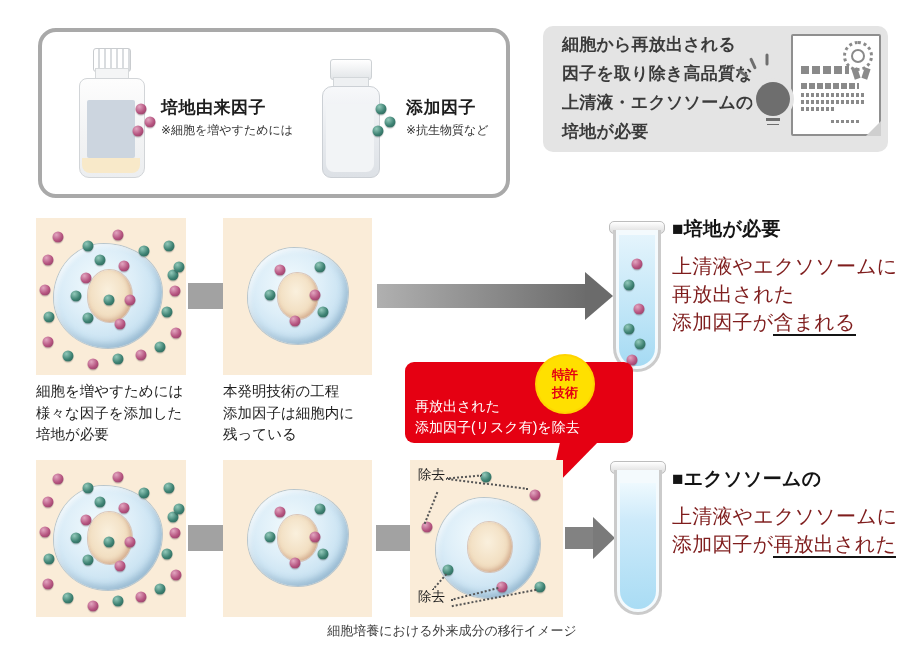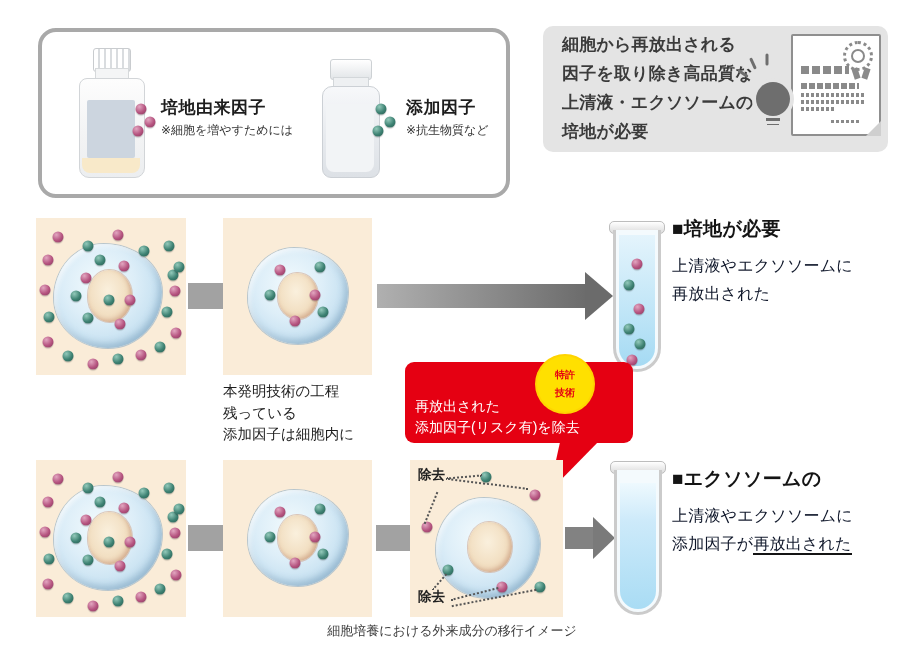--- a/index.html
+++ b/index.html
@@ -69,36 +69,36 @@
   
   .tube-rim{position:absolute;height:11px;border-radius:5px;background:linear-gradient(180deg,#ffffff,#dcdcdc);border:1px solid #bdbdbd;}
   .tube-body{position:absolute;border:3px solid #cbcbcb;border-top:none;border-radius:0 0 24px 24px;background:#f4fafd;}
   .tube-liquid{position:absolute;left:3px;right:3px;bottom:3px;border-radius:0 0 19px 19px;}
   .liq1{top:5px;background:linear-gradient(180deg,#e4f4fc,#bfe5f7 60%,#a5daf3);}
   .liq2{top:13px;background:linear-gradient(180deg,#eef9fe,#cdeafa 30%,#a9dcf4);}
 
   
   .caption{position:absolute;font-size:14.5px;line-height:21.5px;color:#1e1e1e;white-space:nowrap;}
   .proc-head{position:absolute;font-size:19px;font-weight:800;color:#141414;white-space:nowrap;letter-spacing:.3px;}
-  .proc-body{position:absolute;font-size:16px;line-height:28px;color:#0f172a;white-space:nowrap;letter-spacing:.2px;}
+  .proc-body{position:absolute;font-size:20px;line-height:28px;color:#7f1d1d;white-space:nowrap;letter-spacing:.2px;}
   .ul{border-bottom:2px solid #141414;padding-bottom:1px;}
 
   
   .callout{position:absolute;left:405px;top:362px;width:228px;height:81px;background:#e50012;border-radius:9px;color:#fff;}
   .callout-title{position:absolute;left:12px;top:7px;font-size:17.5px;font-weight:800;letter-spacing:.5px;white-space:nowrap;}
   .callout-l1{position:absolute;left:10px;top:34px;font-size:14px;line-height:21px;white-space:nowrap;}
   .callout-l2{position:absolute;left:10px;top:55px;font-size:14px;line-height:21px;white-space:nowrap;}
   .callout-tail{position:absolute;left:548px;top:440px;width:52px;height:52px;background:#e50012;
                 clip-path:polygon(24% 0, 100% 0, 2% 100%);}
   .badge{position:absolute;left:537px;top:356px;width:56px;height:56px;border-radius:50%;background:#ffe000;
          box-shadow:0 0 0 2px #ffd400;text-align:center;}
-  .badge div{font-size:10px;font-weight:800;color:#e50012;line-height:17.5px;}
+  .badge div{font-size:13px;font-weight:800;color:#e50012;line-height:17.5px;}
   .badge div:first-child{margin-top:10px;}
 
-  .removal-label{position:absolute;font-size:13.5px;font-weight:700;color:#1e1e1e;white-space:nowrap;}
+  .removal-label{position:absolute;font-size:13.5px;font-weight:400;color:#1e1e1e;white-space:nowrap;}
   .dotline{position:absolute;height:0;border-top:2px dotted #555;}
 
   .footer-caption{position:absolute;left:152px;top:622px;width:600px;text-align:center;font-size:13px;color:#3c3c3c;white-space:nowrap;}
 </style>
 </head>
 <body>
 
 <div class="stage">
 
   <div class="legend">
@@ -223,26 +223,32 @@
           <span class="dot t" style="left: 24px; top: 114px;"></span>
           <span class="dot p" style="left: 16px; top: 130px;"></span>
         </div>
     </div>
   </div>
 
   <div class="proc-head" style="left:672px;top:216px">■培地が必要</div>
   <div class="proc-body" style="left:672px;top:252px">
     <div>上清液やエクソソームに</div>
     <div>再放出された</div>
-  </div>
-
+    <div><span>添加因子が</span><span class="ul">含まれる</span></div>
+  </div>
+
+  <div class="caption" style="left:36px;top:381px">
+    <div>細胞を増やすためには</div>
+      <div>様々な因子を添加した</div>
+      <div>培地が必要</div>
+  </div>
   <div class="caption" style="left:223px;top:381px">
     <div>本発明技術の工程</div>
+      <div>添加因子は細胞内に</div>
       <div>残っている</div>
-      <div>添加因子は細胞内に</div>
   </div>
 
   <div class="callout-tail"></div>
   <div class="callout">
     <div class="callout-l1">再放出された</div>
     <div class="callout-l2">添加因子(リスク有)を除去</div>
   </div>
   <div class="badge">
     <div>特許</div>
     <div>技術</div>

